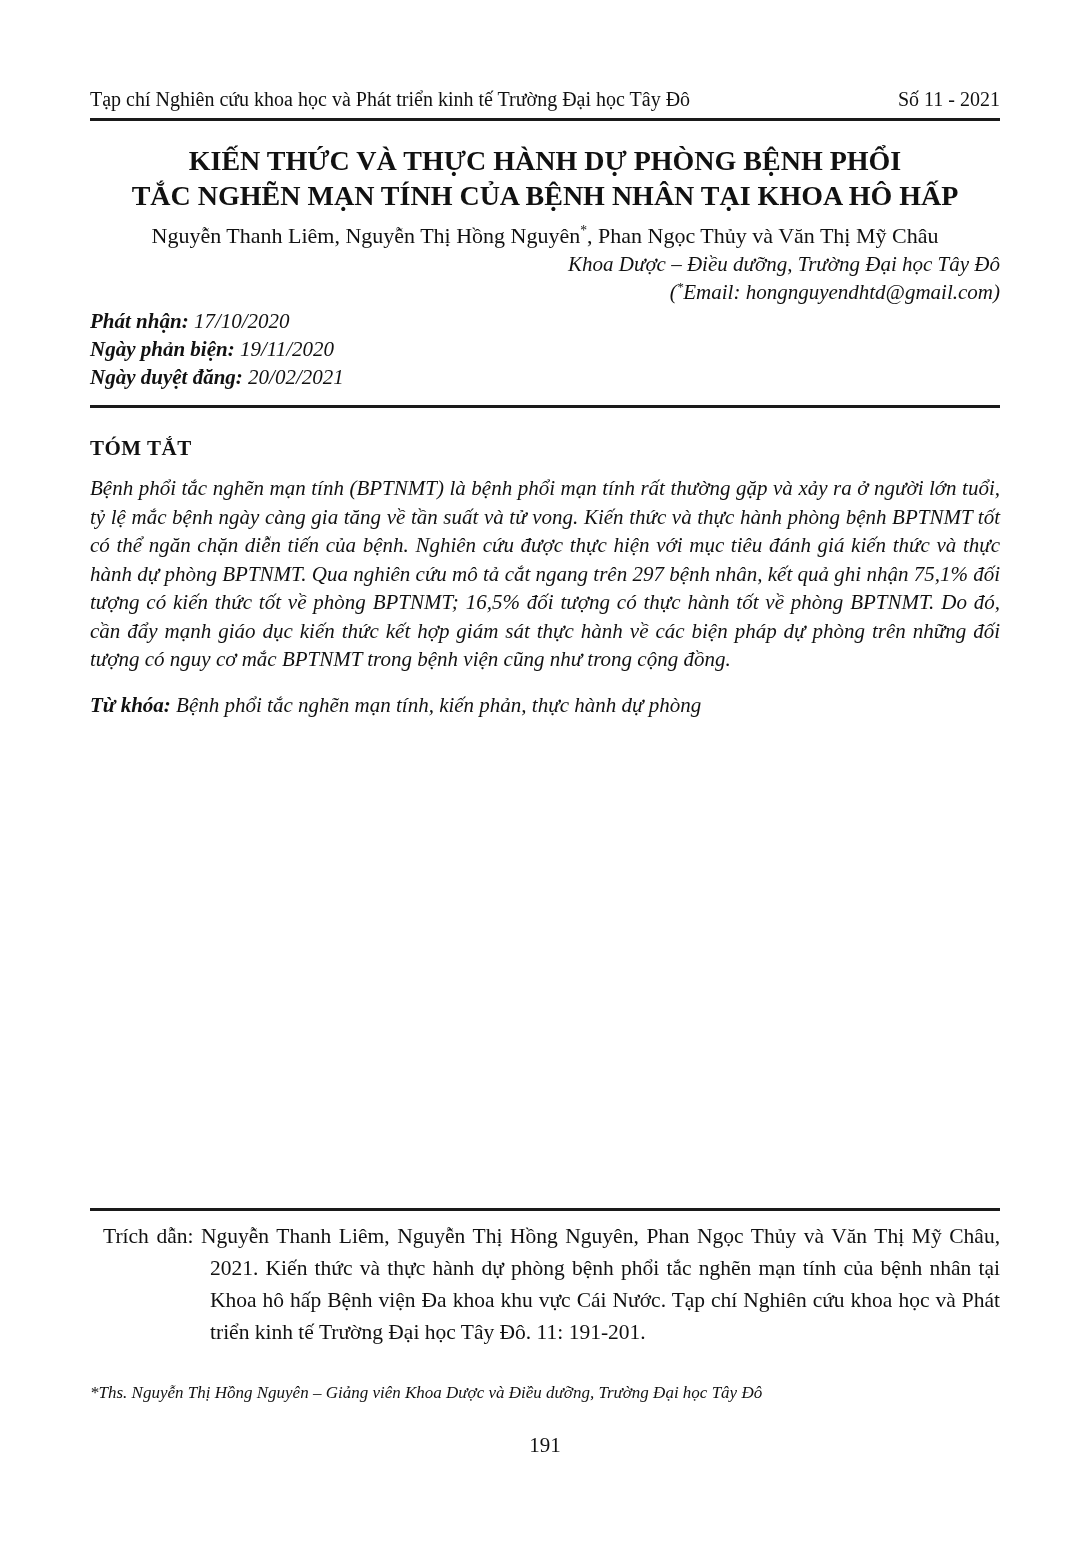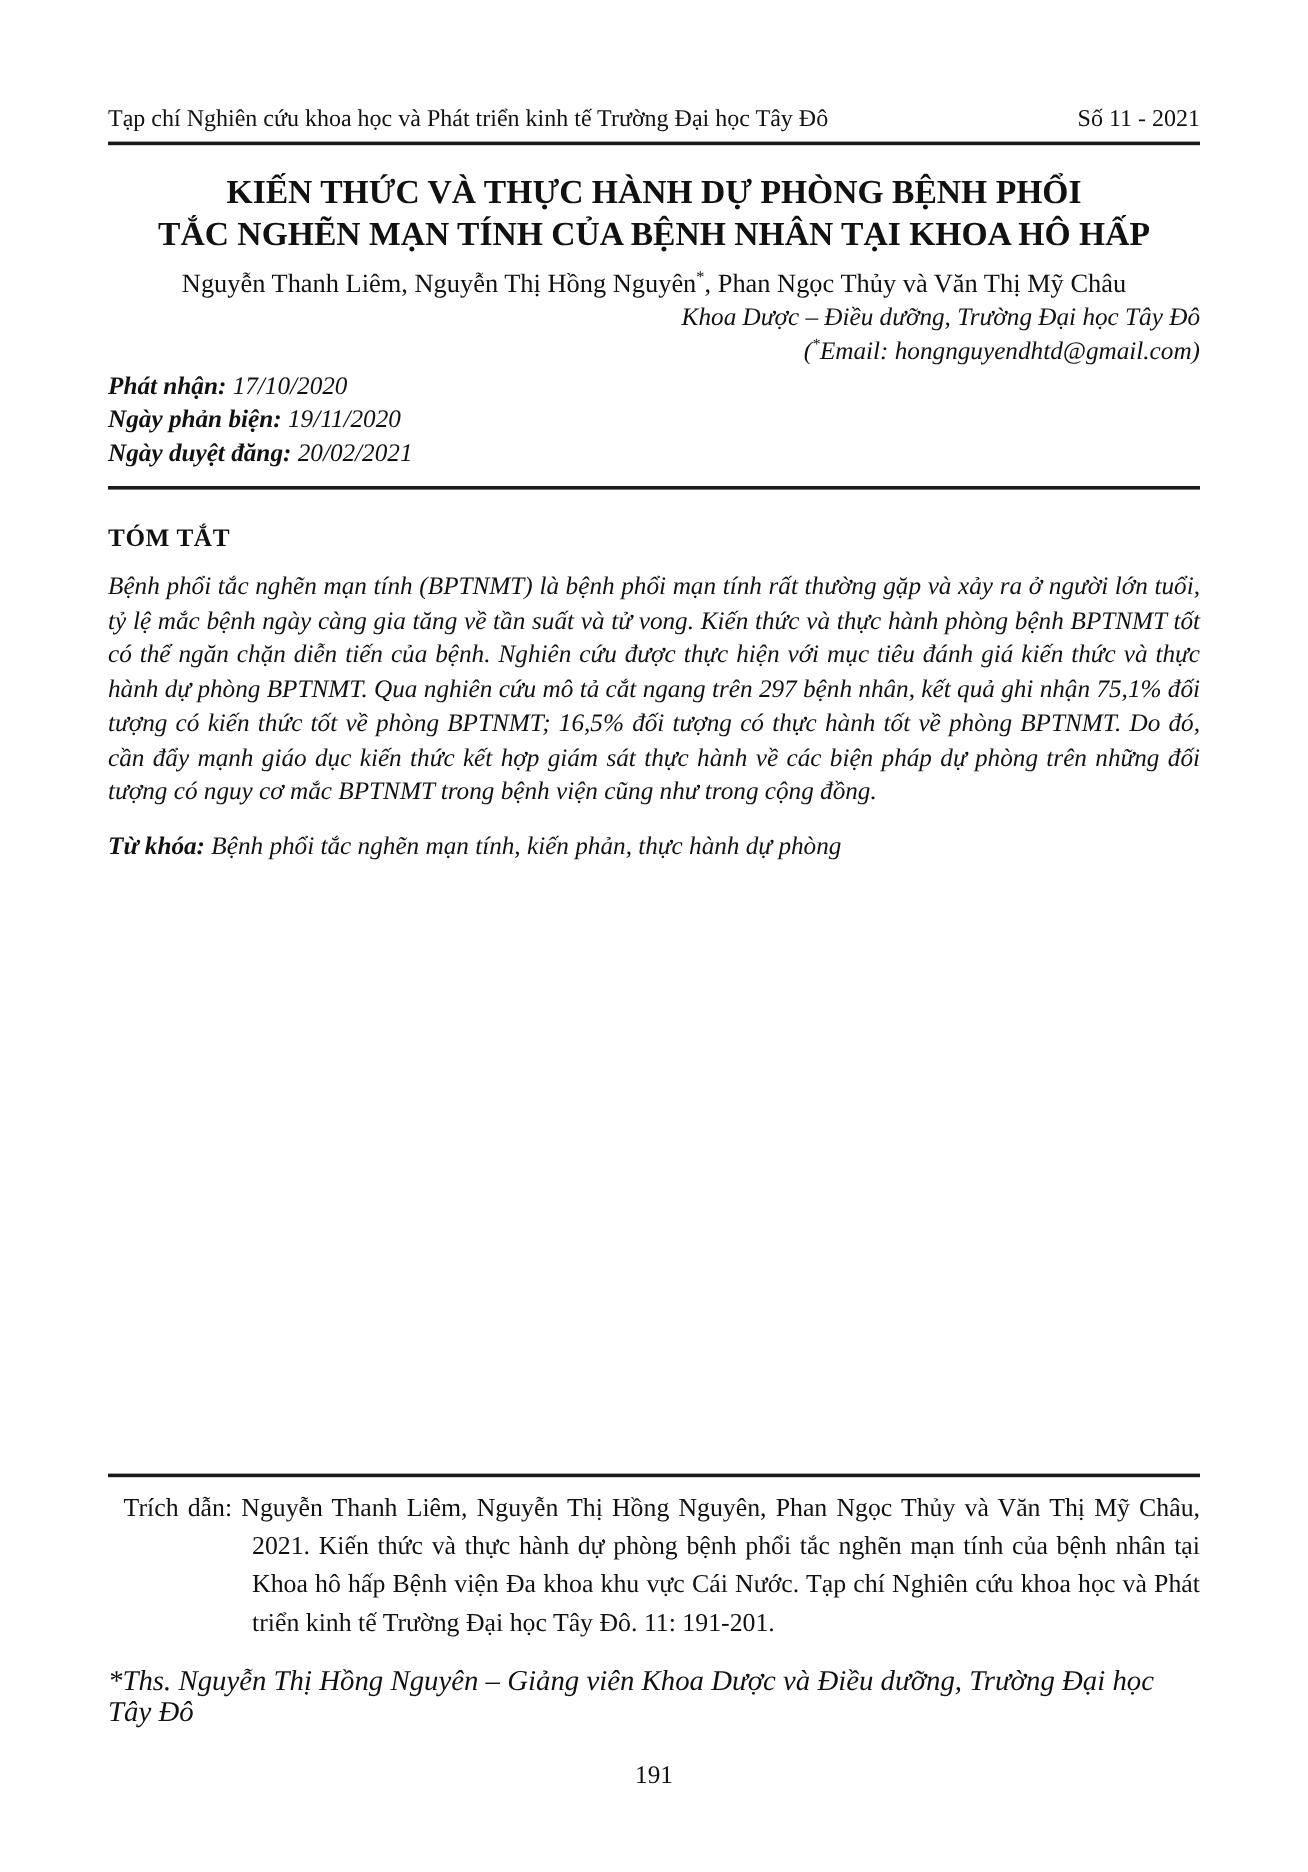--- a/index.html
+++ b/index.html
@@ -4,21 +4,21 @@
 <style>
   * { margin: 0; padding: 0; box-sizing: border-box; }
   html, body { background: #e8e8e8; }
   .page {
     width: 1090px;
     height: 1560px;
     margin: 0 auto;
     background: #ffffff;
     color: #111111;
     font-family: "Liberation Serif", "DejaVu Serif", serif;
-    padding: 86px 90px 68px 90px;
+    padding: 86px 90px 102px 90px;
     display: flex;
     flex-direction: column;
     overflow: hidden;
   }
   .header-row {
     display: flex;
     justify-content: space-between;
     align-items: flex-end;
     font-size: 20px;
     line-height: 26px;
@@ -70,23 +70,23 @@
   .spacer { flex: 1 1 auto; }
   .citation {
     margin-top: 9px;
     font-size: 21.5px;
     line-height: 32px;
     text-align: justify;
     padding-left: 120px;
     text-indent: -107px;
   }
   .footnote {
-    margin-top: 20px;
+    margin-top: 32px;
     font-style: italic;
-    font-size: 24px;
+    font-size: 17px;
     line-height: 26px;
   }
   .page-number {
     margin-top: 26px;
     text-align: center;
     font-size: 21px;
     line-height: 26px;
   }
 </style>
 </head>

